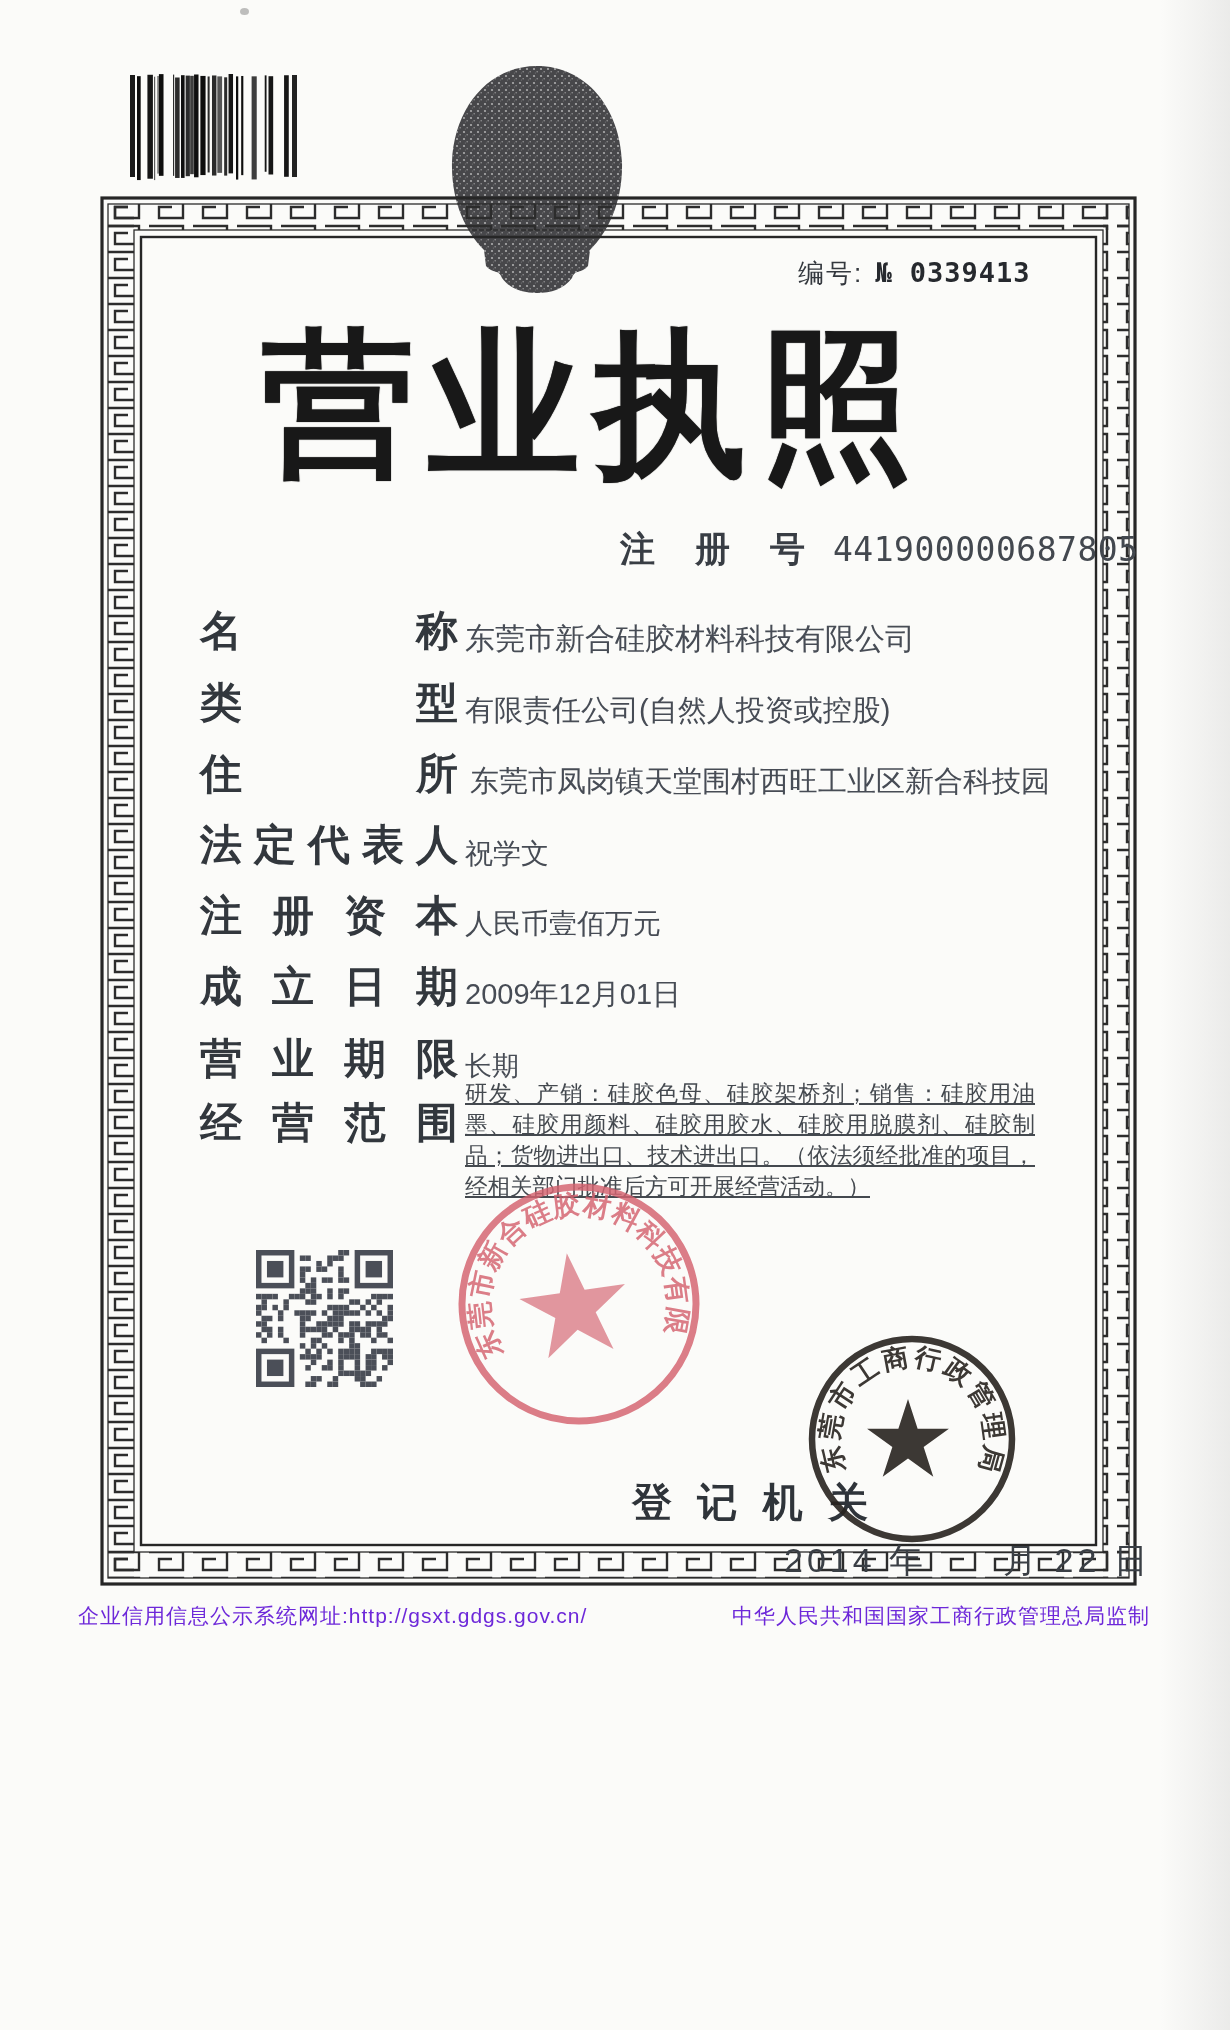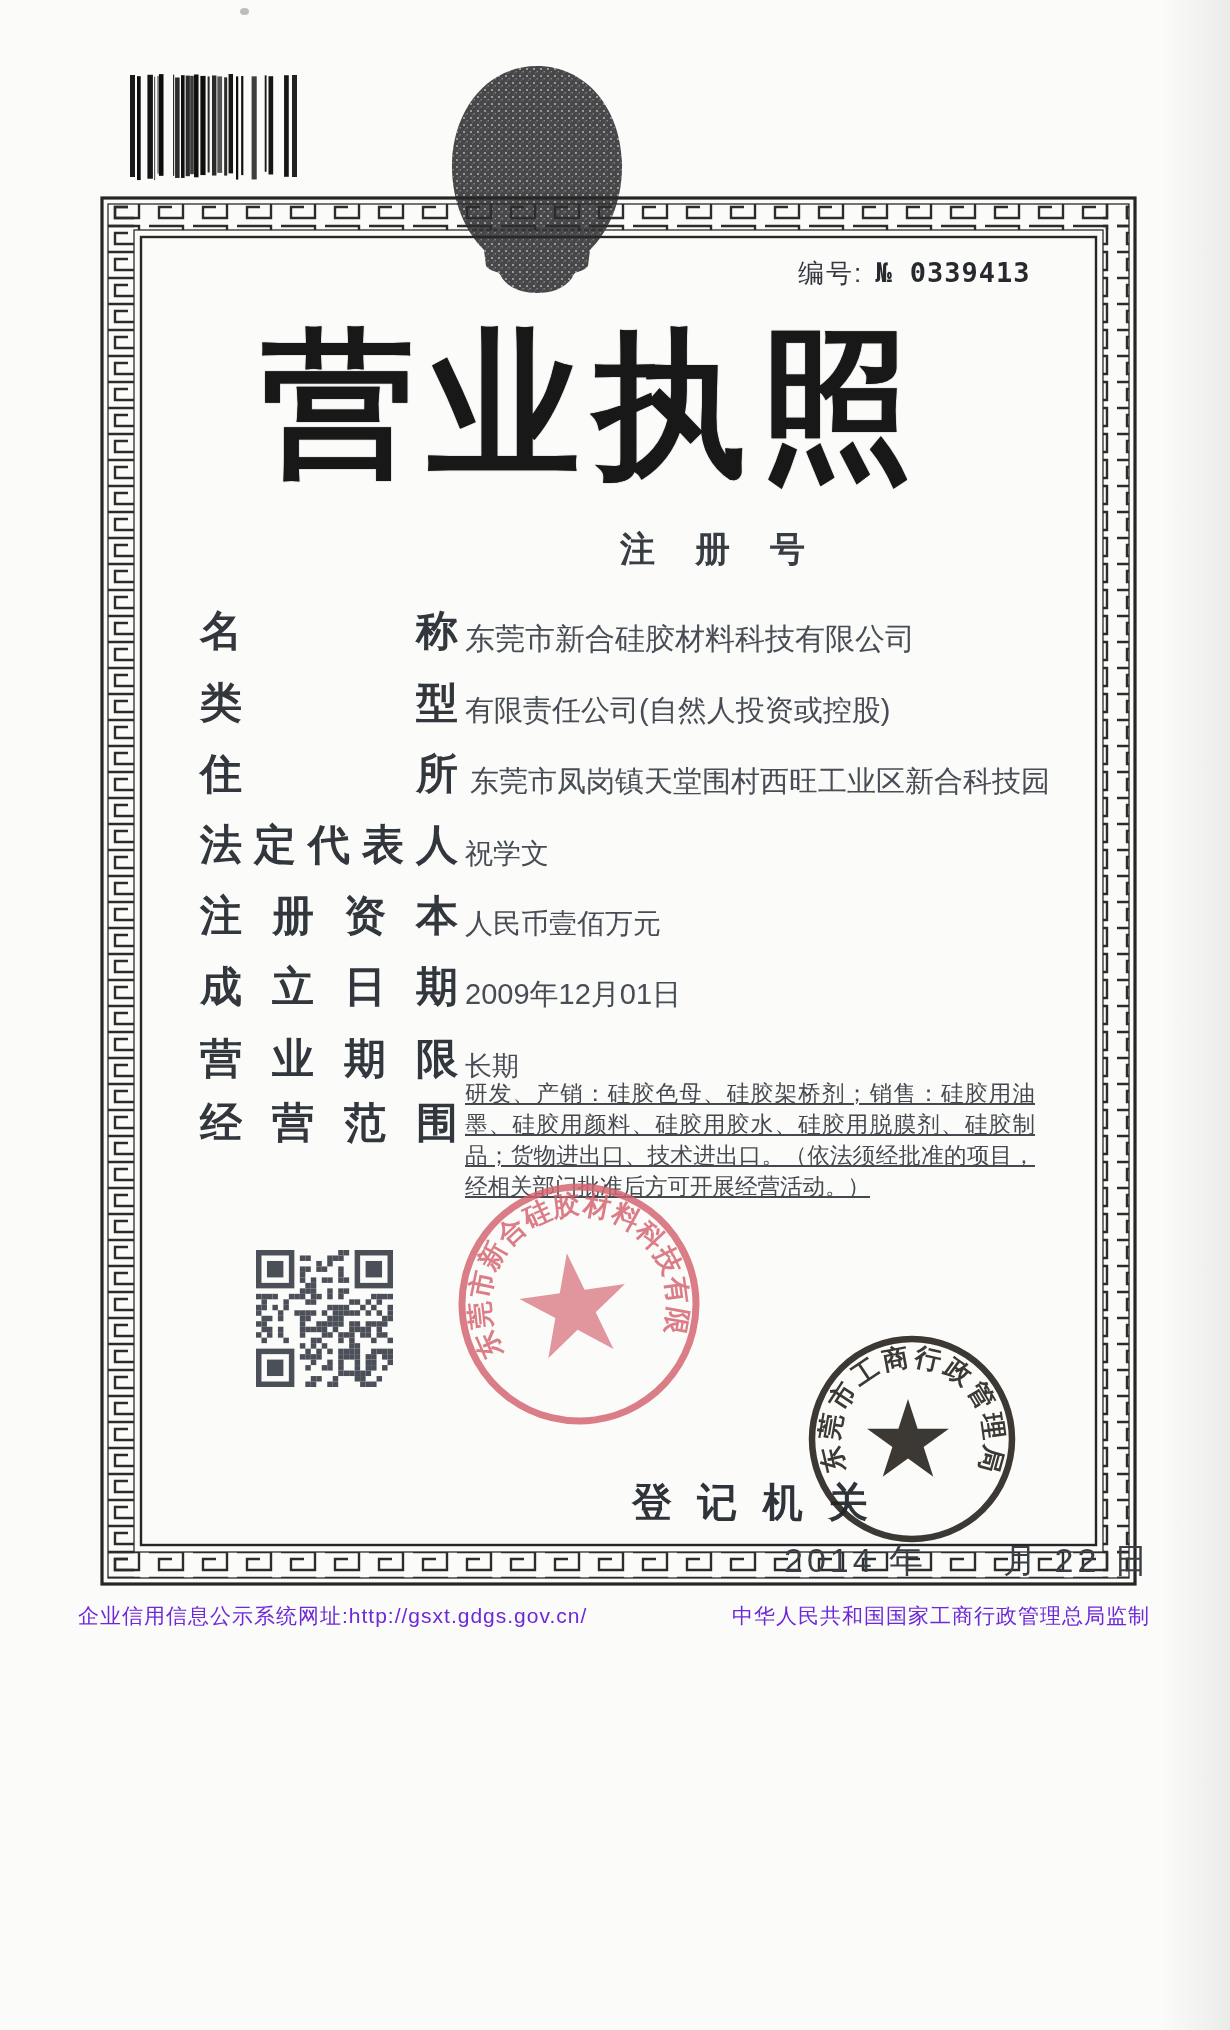--- a/index.html
+++ b/index.html
@@ -118,20 +118,21 @@
   <span>执</span>
   <span>照</span>
 </div>
 
 <div class="abs regno-row" style="left:620px;top:526px;">
   <span class="regno-label" data-justify="">
       <span>注</span>
       <span>册</span>
       <span>号</span>
     </span>
+  <span class="regno-value">441900000687805</span>
 </div>
 
 <div class="abs flabel" style="left:200px;top:610px;" data-justify="">
     <span>名</span>
     <span>称</span>
   </div>
 <div class="abs fvalue" style="left:465px;top:620px;font-size:30px;">东莞市新合硅胶材料科技有限公司</div>
 
 <div class="abs flabel" style="left:200px;top:682px;" data-justify="">
     <span>类</span>

